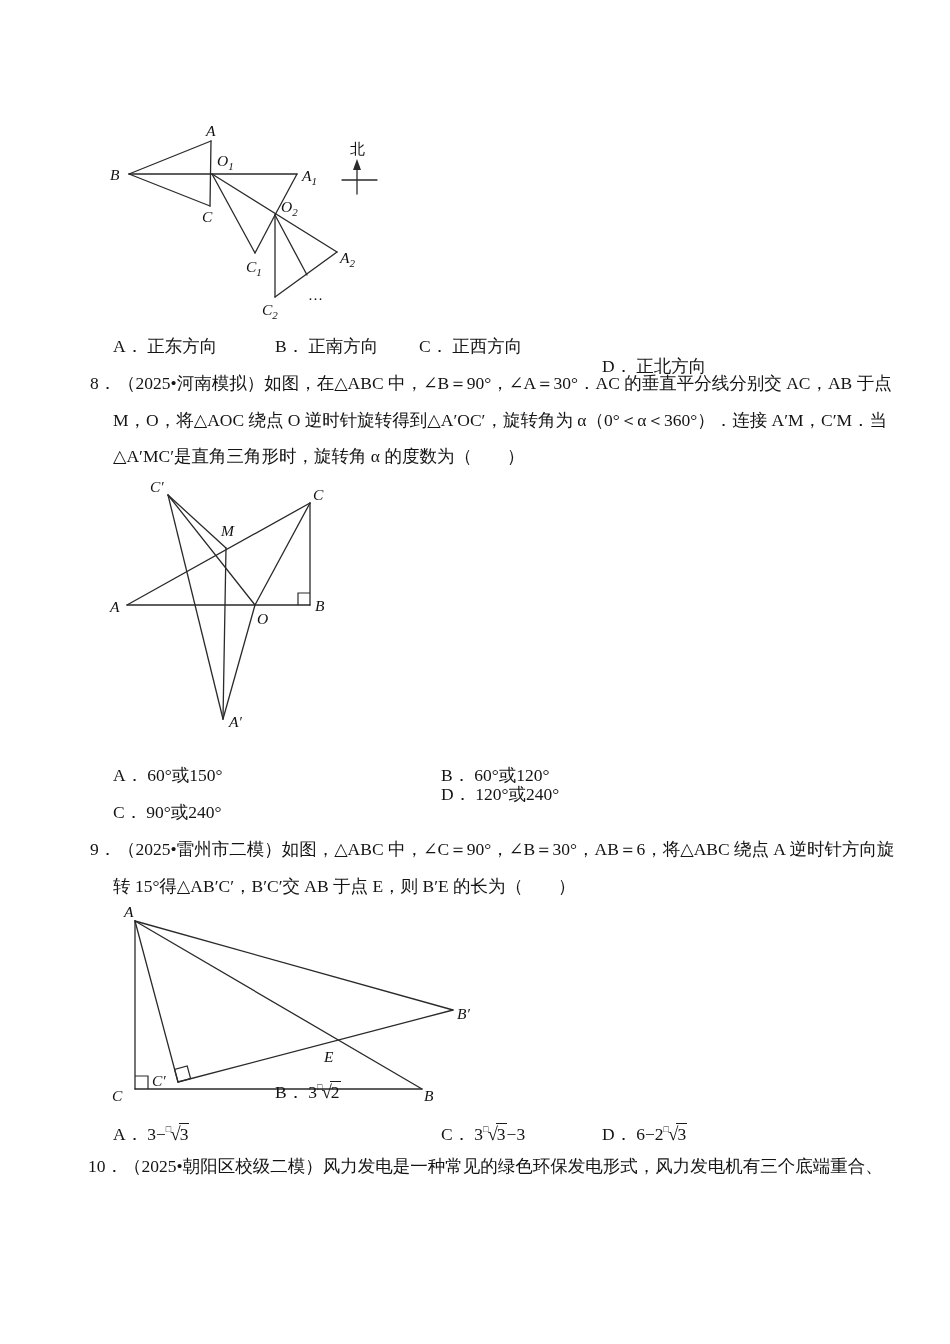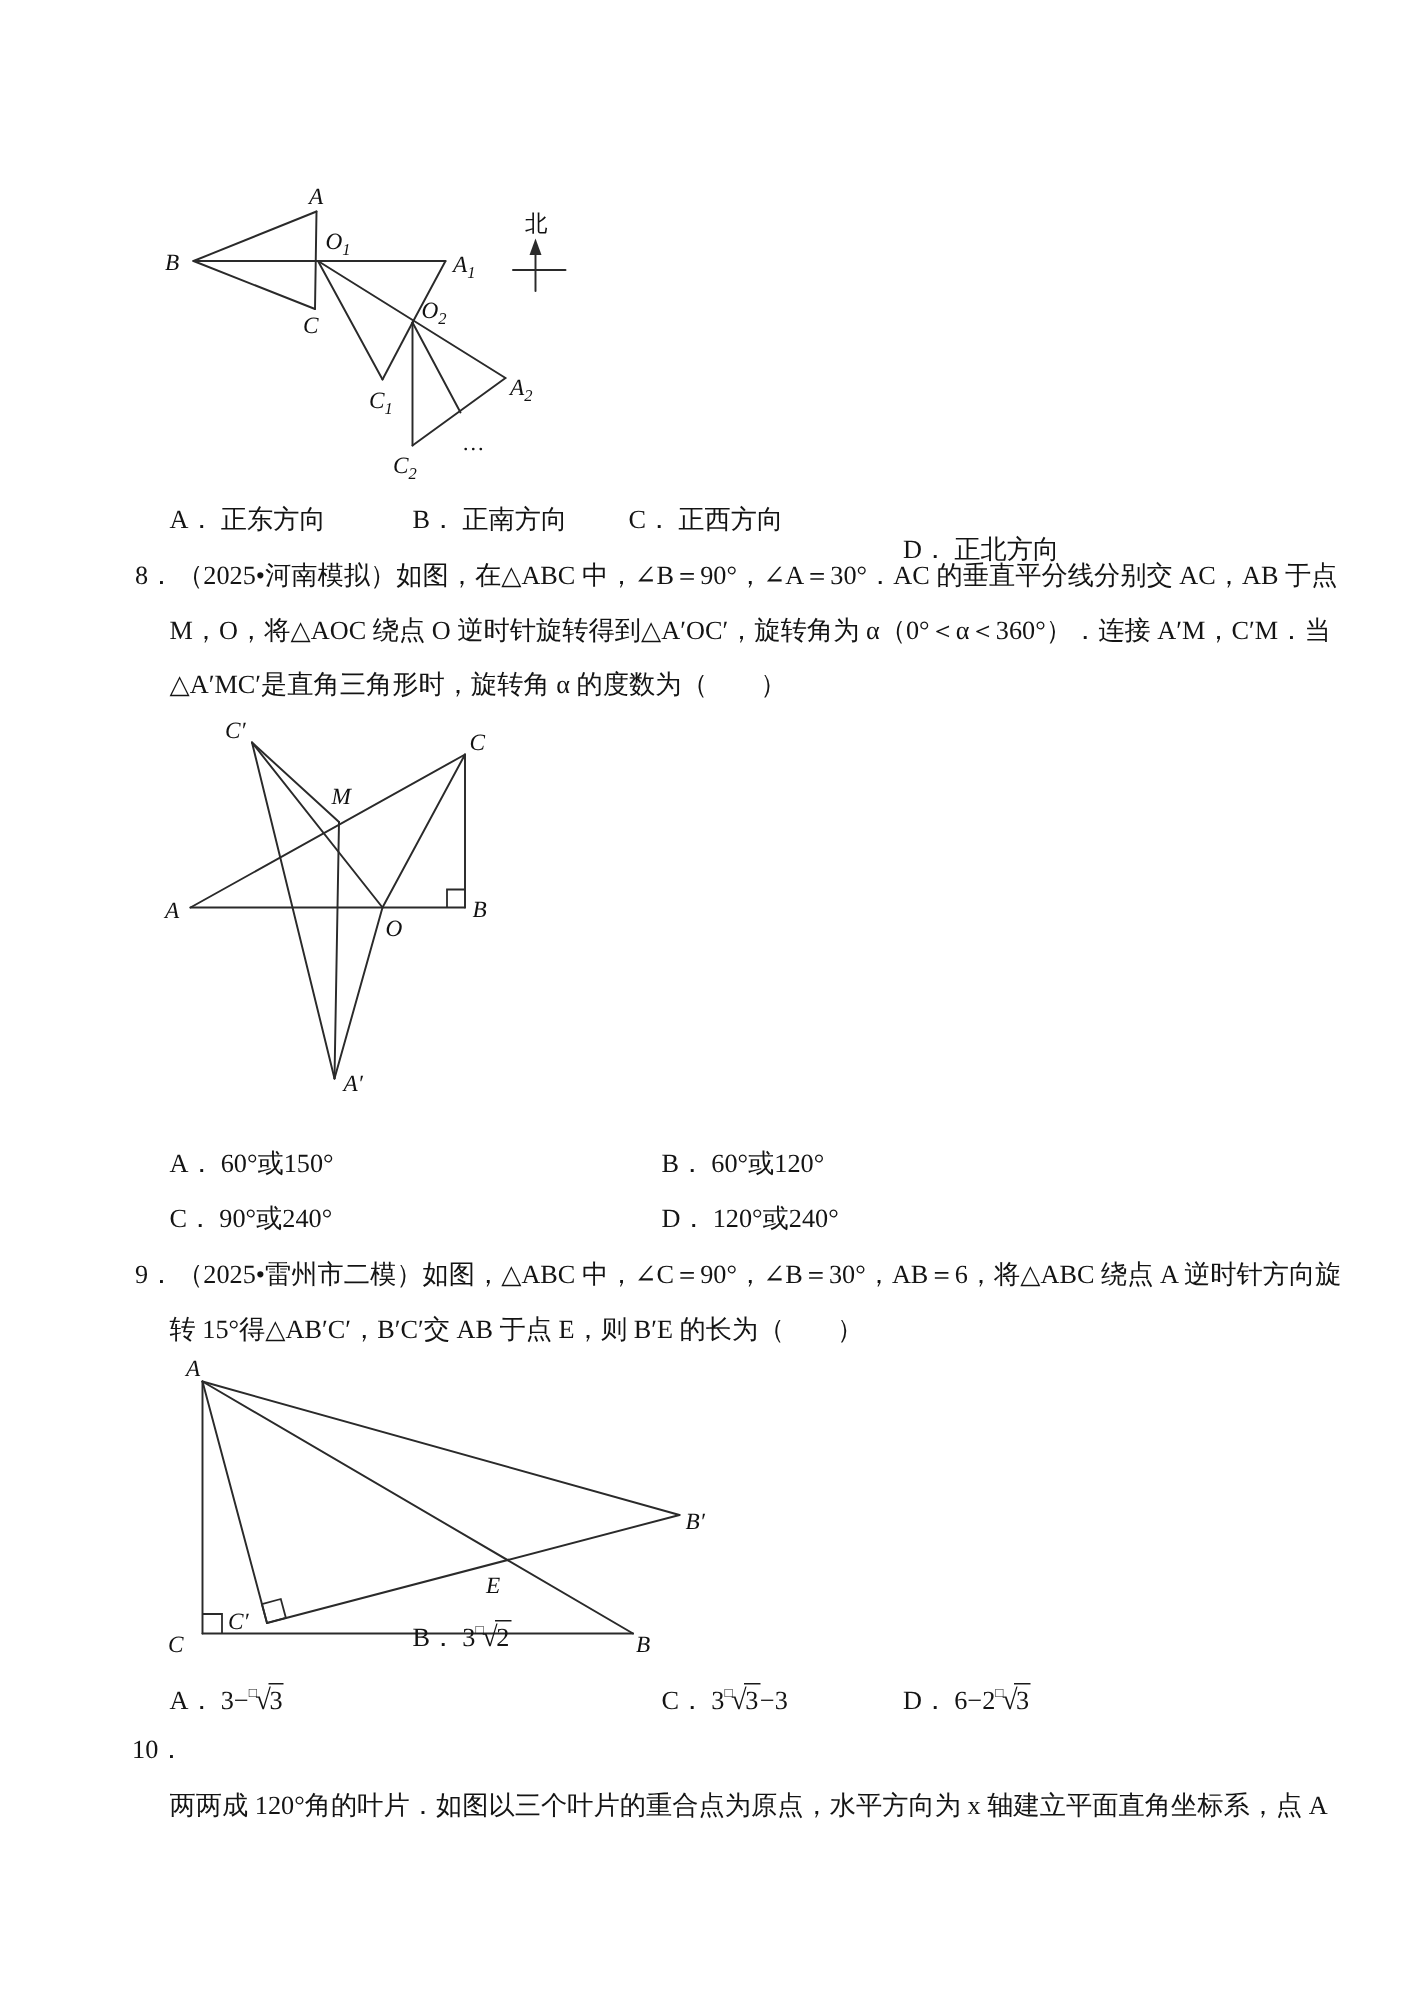--- a/index.html
+++ b/index.html
@@ -93,21 +93,21 @@
       <text x="157" y="146">O</text>
       <text x="121" y="58">M</text>
       <text x="50" y="14">C′</text>
       <text x="129" y="249">A′</text>
     </g>
   </svg>
 
   <span class="abs opt" style="left:113px; top:765px;"><span class="olet">A．</span><span>60°或150°</span></span>
   <span class="abs opt" style="left:441px; top:765px;"><span class="olet">B．</span><span>60°或120°</span></span>
   <span class="abs opt" style="left:113px; top:802px;"><span class="olet">C．</span><span>90°或240°</span></span>
-  <span class="abs opt" style="left:441px; top:802px;text-align:right;"><span class="olet">D．</span><span>120°或240°</span></span>
+  <span class="abs opt" style="left:441px; top:784px;text-align:right;"><span class="olet">D．</span><span>120°或240°</span></span>
 
   <div class="abs qnum" style="left:90px;  top:839px;">9．</div>
   <div class="abs qline" style="left:118px; top:839px;">（2025•雷州市二模）如图，△ABC 中，∠C＝90°，∠B＝30°，AB＝6，将△ABC 绕点 A 逆时针方向旋</div>
   <div class="abs qline" style="left:113px; top:876px;">转 15°得△AB′C′，B′C′交 AB 于点 E，则 B′E 的长为（　　）</div>
 
   <svg class="fig" style="left:110px; top:905px;" width="370" height="200" viewBox="0 0 370 200">
     <g>
       <line class="edge" x1="25" y1="16" x2="25" y2="184"></line>
       <line class="edge" x1="25" y1="184" x2="312" y2="184"></line>
       <line class="edge" x1="25" y1="16" x2="312" y2="184"></line>
@@ -126,15 +126,15 @@
       <text x="214" y="157">E</text>
     </g>
   </svg>
 
   <span class="abs opt" style="left:113px; top:1123px;"><span class="olet">A．</span><span>3−</span><span class="radbox">□</span><span class="rsign">√</span><span class="radicand">3</span><span></span></span>
   <span class="abs opt" style="left:275px; top:1081px;"><span class="olet">B．</span><span>3</span><span class="radbox">□</span><span class="rsign">√</span><span class="radicand">2</span><span></span></span>
   <span class="abs opt" style="left:441px; top:1123px;"><span class="olet">C．</span><span>3</span><span class="radbox">□</span><span class="rsign">√</span><span class="radicand">3</span><span>−3</span></span>
   <span class="abs opt" style="left:602px; top:1123px;"><span class="olet">D．</span><span>6−2</span><span class="radbox">□</span><span class="rsign">√</span><span class="radicand">3</span><span></span></span>
 
   <div class="abs qnum" style="left:88px;  top:1156px;">10．</div>
-  <div class="abs qline" style="left:113px; top:1193px;">两两成 120°角的叶片．如图以三个叶片的重合点为原点，水平方向为 x 轴建立平面直角坐标系，点 A</div>
+  <div class="abs qline" style="left:124px; top:1156px;">（2025•朝阳区校级二模）风力发电是一种常见的绿色环保发电形式，风力发电机有三个底端重合、</div>
 
 </div>
 
 </body></html>

